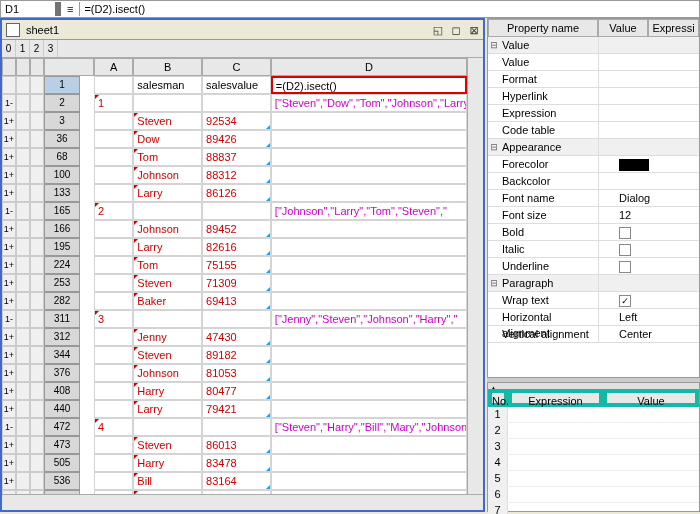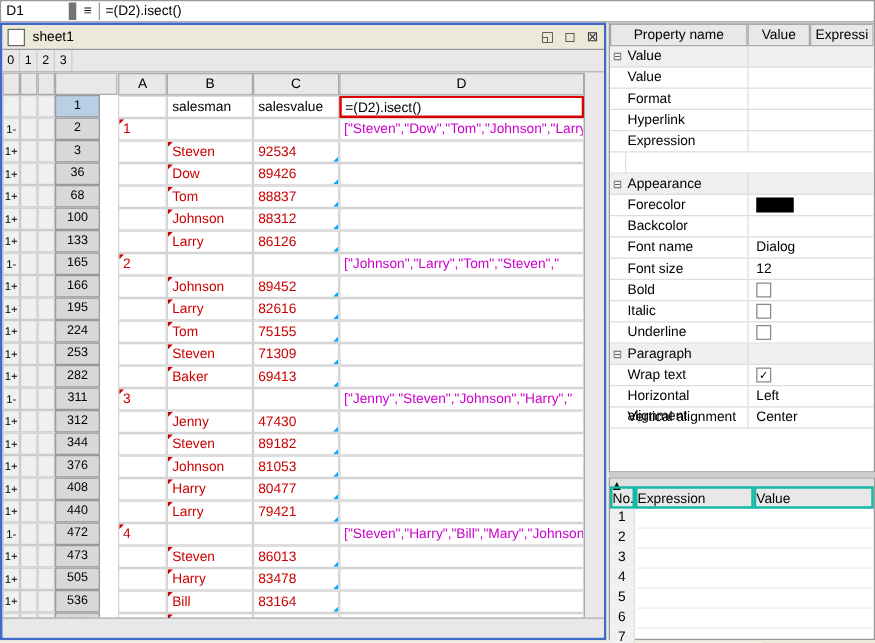--- a/index.html
+++ b/index.html
@@ -38,29 +38,29 @@
 .tick::before{content:"";position:absolute;top:0;left:0;border-top:4px solid #c00;border-right:4px solid transparent}
 .tickb::after{content:"";position:absolute;bottom:0;right:0;border-bottom:4px solid #0af;border-left:4px solid transparent}
 .right{flex:1;display:flex;flex-direction:column;background:#fff;margin-left:2px}
 .prop-panel{flex:1;border:1px solid #999;overflow:auto}
 .prop-head{display:flex;background:#e8e8e8;height:18px}
 .prop-head div{border:1px solid #aaa;text-align:center;line-height:16px}
 .ph1{width:110px}.ph2{width:50px}.ph3{flex:1}
 .prop-row{display:flex;height:17px;border-bottom:1px solid #ddd}
 .prop-row .tree{width:12px;text-align:center;color:#666;font-size:9px;line-height:16px}
 .prop-row .pname{width:98px;padding-left:2px;line-height:16px}
-.prop-row .pval{width:50px;padding-left:6px;line-height:16px;border-left:1px solid #ddd}
+.prop-row .pval{width:50px;padding-left:20px;line-height:16px;border-left:1px solid #ddd}
 .prop-row.group{background:#f0f0f0}
 .swatch{display:inline-block;width:30px;height:12px;background:#000;vertical-align:middle}
 .chk{display:inline-block;width:12px;height:12px;border:1px solid #888;background:#fff;vertical-align:middle}
 .chk.on::after{content:"✓";font-size:9px;line-height:10px;display:block;text-align:center}
 .splitter{height:4px;background:#ccc;cursor:ns-resize}
 .expr-panel{height:130px;border:1px solid #999}
 .expr-head{display:flex;background:#e8e8e8;height:18px}
-.expr-head div{border:2px solid #14b8a6;line-height:16px}
+.expr-head div{border:4px solid #14b8a6;text-align:center;line-height:16px}
 .eh0{width:20px}.eh1{width:95px}.eh2{flex:1}
 .expr-row{display:flex;height:16px;border-bottom:1px solid #eee}
 .expr-row .en{width:20px;text-align:center;border-right:1px solid #ddd;background:#f0f0f0;line-height:15px}
 .expr-row .ec{flex:1}
 .sb-v{width:16px;background:#e8e8e8;border-left:1px solid #aaa}
 .sb-h{height:16px;background:#e8e8e8;border-top:1px solid #aaa}
 </style>
 </head>
 <body>
 
@@ -427,20 +427,21 @@
             <div class="pname">Hyperlink</div>
             <div class="pval"></div>
           </div>
           <div class="prop-row">
             <div class="tree"></div>
             <div class="pname">Expression</div>
             <div class="pval"></div>
           </div>
           <div class="prop-row">
             <div class="tree"></div>
+            <div class="pname">Code table</div>
             <div class="pval"></div>
           </div>
           <div class="prop-row group">
             <div class="tree">⊟</div>
             <div class="pname">Appearance</div>
             <div class="pval"></div>
           </div>
           <div class="prop-row">
             <div class="tree"></div>
             <div class="pname">Forecolor</div>

